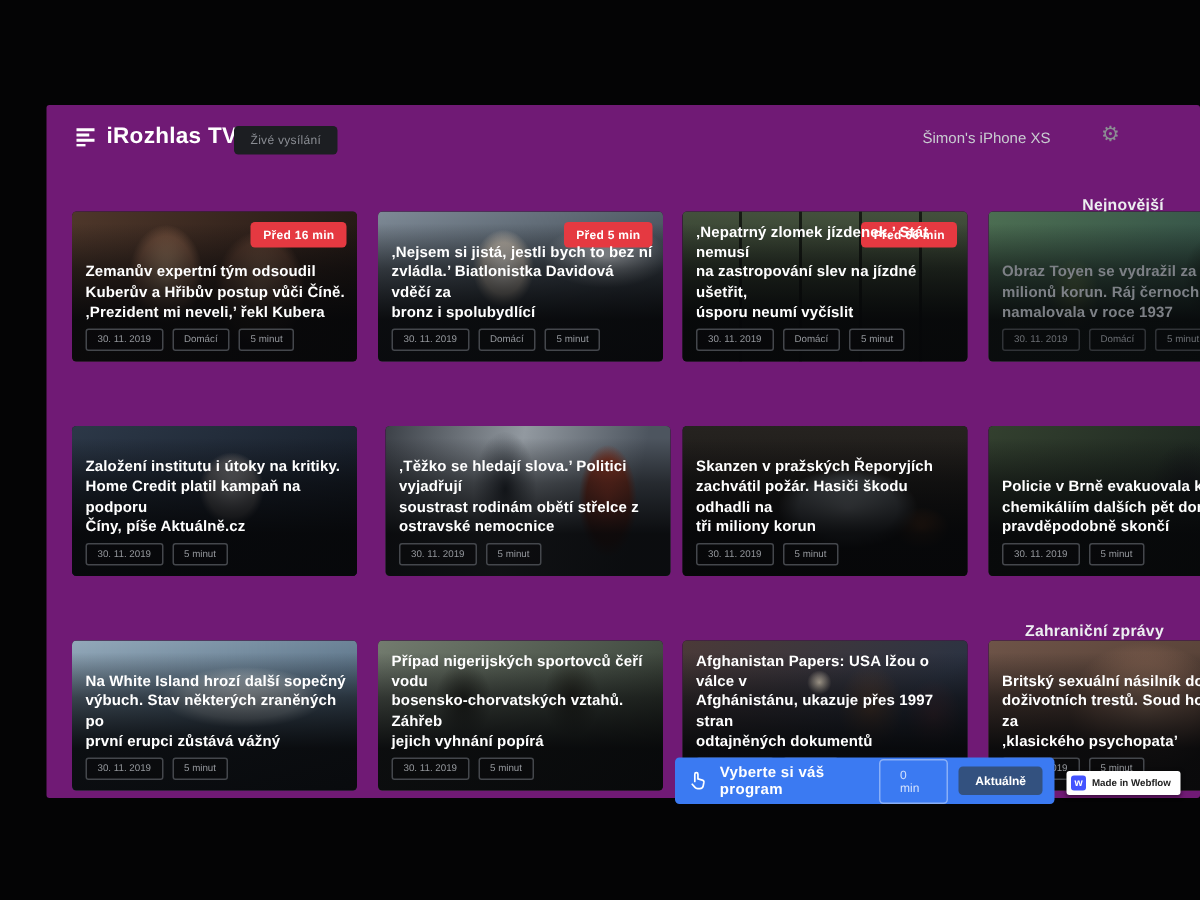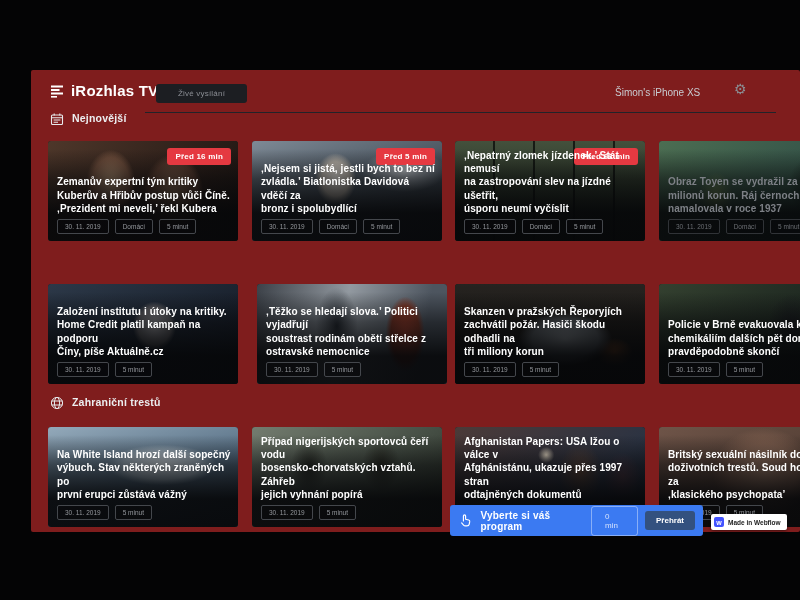--- a/index.html
+++ b/index.html
@@ -4,33 +4,33 @@
 <style>
   html,body{margin:0;padding:0;}
   body{
     width:800px;height:600px;position:relative;overflow:hidden;
     background:#040405;
     font-family:"Liberation Sans","DejaVu Sans",sans-serif;
     -webkit-font-smoothing:antialiased;
   }
   .panel{
     position:absolute;left:31px;top:70px;width:769px;height:462px;
-    background:#7f1d1d;overflow:hidden;border-radius:2px;
+    background:#701a75;overflow:hidden;border-radius:2px;
   }
   
   .logo{position:absolute;left:19px;top:12px;display:flex;align-items:center;gap:7px;}
   .logo-title{color:#fff;font-size:15px;font-weight:800;letter-spacing:.2px;}
   .live-btn{
     position:absolute;left:125px;top:14px;background:#1c1e22;border-radius:3px;
-    color:#8a8d93;font-size:8px;padding:5px 22px;letter-spacing:.2px;cursor:pointer;
+    color:#8a8d93;font-size:8px;padding:5px 11px;letter-spacing:.2px;cursor:pointer;
   }
   .device{position:absolute;left:584px;top:17px;color:#c9ccd1;font-size:10px;}
   .gear{position:absolute;left:703px;top:11px;color:#8b8e93;font-size:14px;cursor:pointer;}
   
-  .section-hd{position:absolute;left:19px;right:24px;height:18px;display:flex;align-items:flex-start;gap:8px;}
+  .section-hd{position:absolute;left:19px;right:24px;height:18px;display:flex;align-items:flex-end;gap:19px;flex-direction:column;}
   .section-hd .lbl{color:#eceef0;font-size:10.5px;font-weight:700;letter-spacing:.2px;}
   .section-hd .rule{flex:1;height:1px;background:#212329;margin-left:10px;}
   .icon-svg{display:block;}
   
   .card{
     position:absolute;width:190px;height:100px;border-radius:3px;overflow:hidden;
     background:#15171a;cursor:pointer;
   }
   .card-img{position:absolute;inset:0;}
   .card-shade{position:absolute;inset:0;
@@ -150,21 +150,21 @@
       <line x1="3.6" y1="10.2" x2="8" y2="10.2"></line>
     </svg>
     <span class="lbl">Nejnovější</span>
     <span class="rule"></span>
   </div>
 
   <div class="card" style="left:17px;top:71px;">
     <div class="card-img img-s0c0"></div>
     <div class="card-shade"></div>
     <div class="badge-red">Před 16 min</div>
-    <div class="card-title">Zemanův expertní tým kritiky
+    <div class="card-title">Zemanův expertní tým odsoudil
 Kuberův a Hřibův postup vůči Číně.
 ‚Prezident mi neveli,’ řekl Kubera</div>
     <div class="card-meta">
       <span class="meta-chip">30. 11. 2019</span>
       <span class="meta-chip">Domácí</span>
       <span class="meta-chip">5 minut</span>
     </div>
   </div>
   <div class="card" style="left:221px;top:71px;">
     <div class="card-img img-s0c1"></div>
@@ -251,21 +251,21 @@
     </div>
   </div>
 
   <div class="section-hd" style="top:326px;">
     <svg class="icon-svg" width="14" height="14" viewBox="0 0 14 14" fill="none" stroke="#e8eaec" stroke-width="1">
       <circle cx="7" cy="7" r="5.6"></circle>
       <ellipse cx="7" cy="7" rx="2.6" ry="5.6"></ellipse>
       <line x1="1.5" y1="5" x2="12.5" y2="5"></line>
       <line x1="1.5" y1="9" x2="12.5" y2="9"></line>
     </svg>
-    <span class="lbl">Zahraniční trestů</span>
+    <span class="lbl">Zahraniční zprávy</span>
   </div>
 
   <div class="card" style="left:221px;top:357px;">
     <div class="card-img img-s2c1"></div>
     <div class="card-shade"></div>
     <div class="card-title">Případ nigerijských sportovců čeří vodu
 bosensko-chorvatských vztahů. Záhřeb
 jejich vyhnání popírá</div>
     <div class="card-meta">
       <span class="meta-chip">30. 11. 2019</span>
@@ -307,19 +307,19 @@
   </div>
 
 </div>
 
 <div class="program-bar">
   <svg width="15" height="15" viewBox="0 0 16 16" fill="none" stroke="#ffffff" stroke-width="1.3" stroke-linecap="round" stroke-linejoin="round">
     <path d="M6 8.5 V3 a1.2 1.2 0 0 1 2.4 0 V6.6 l3.4 .9 a1.6 1.6 0 0 1 1.15 1.8 l-.5 2.6 a2.6 2.6 0 0 1 -2.55 2.1 H8.1 a2.6 2.6 0 0 1 -1.95 -.9 L4 10.7"></path>
   </svg>
   <span class="program-label">Vyberte si váš program</span>
   <span class="duration-btn">0 min</span>
-  <span class="play-btn">Přehrát</span>
+  <span class="play-btn">Aktuálně</span>
 </div>
 
 <div class="webflow">
   <span class="wf-ico">w</span>
   <span class="wf-txt">Made in Webflow</span>
 </div>
 
 </body></html>

